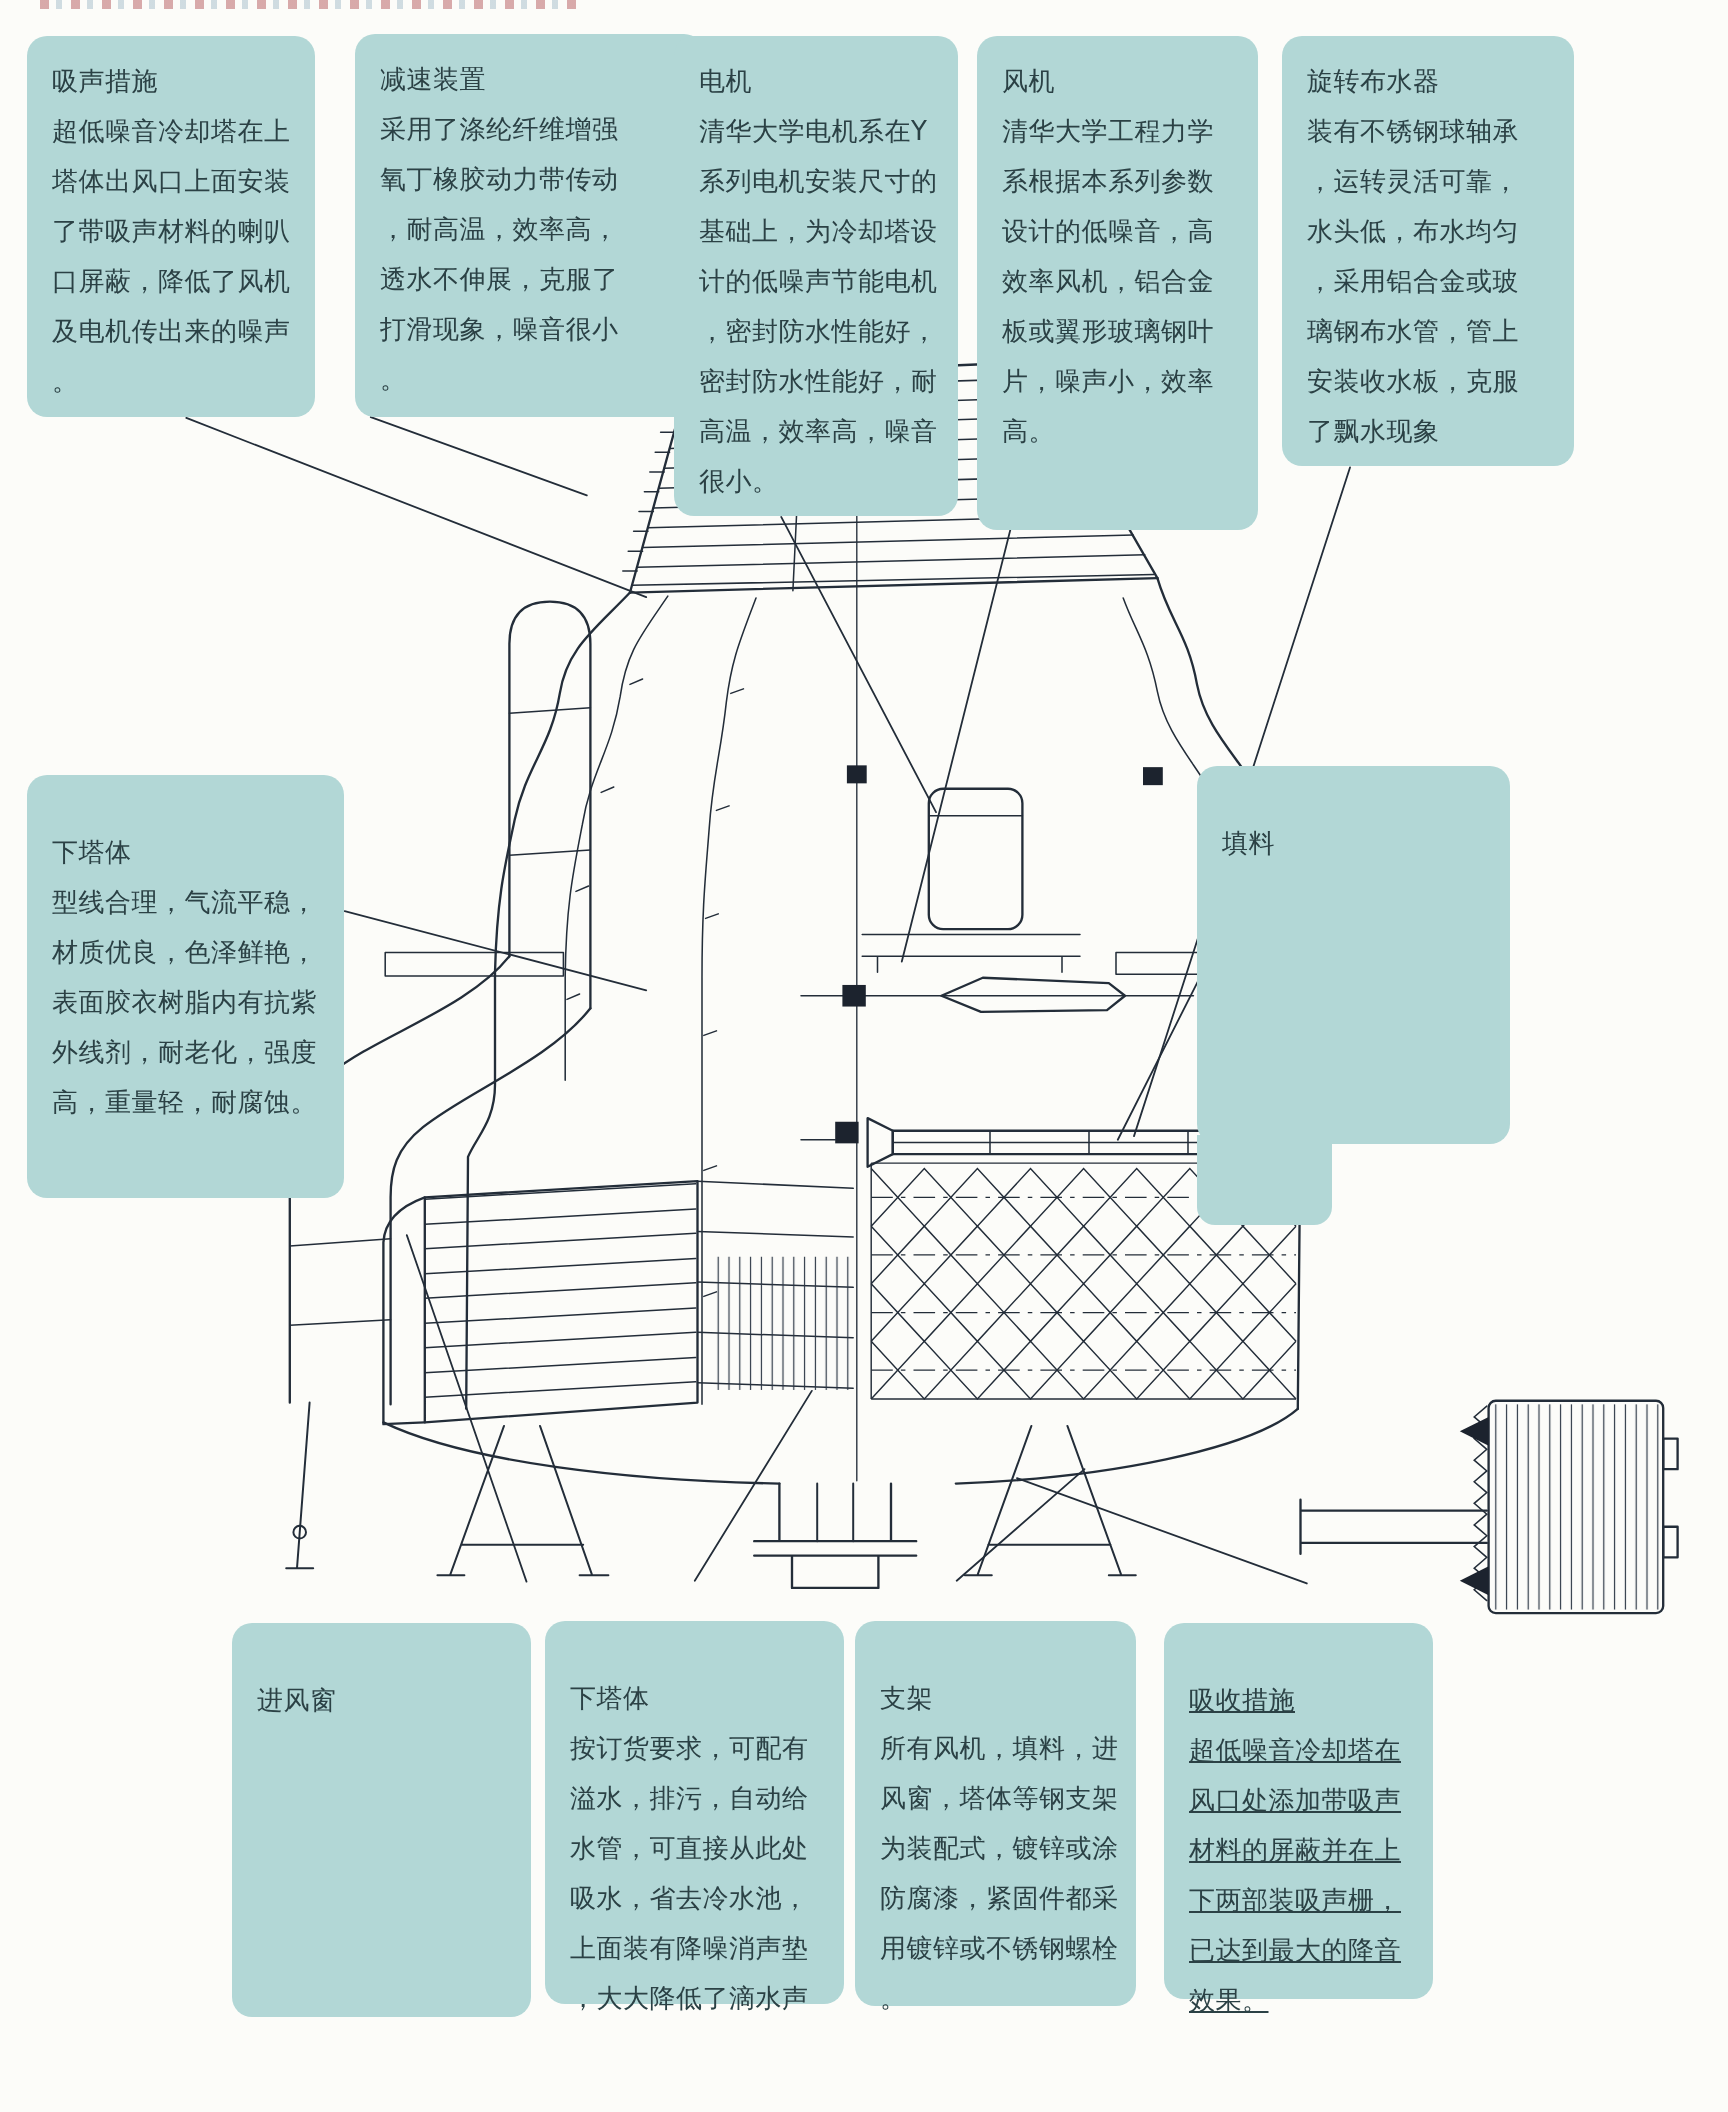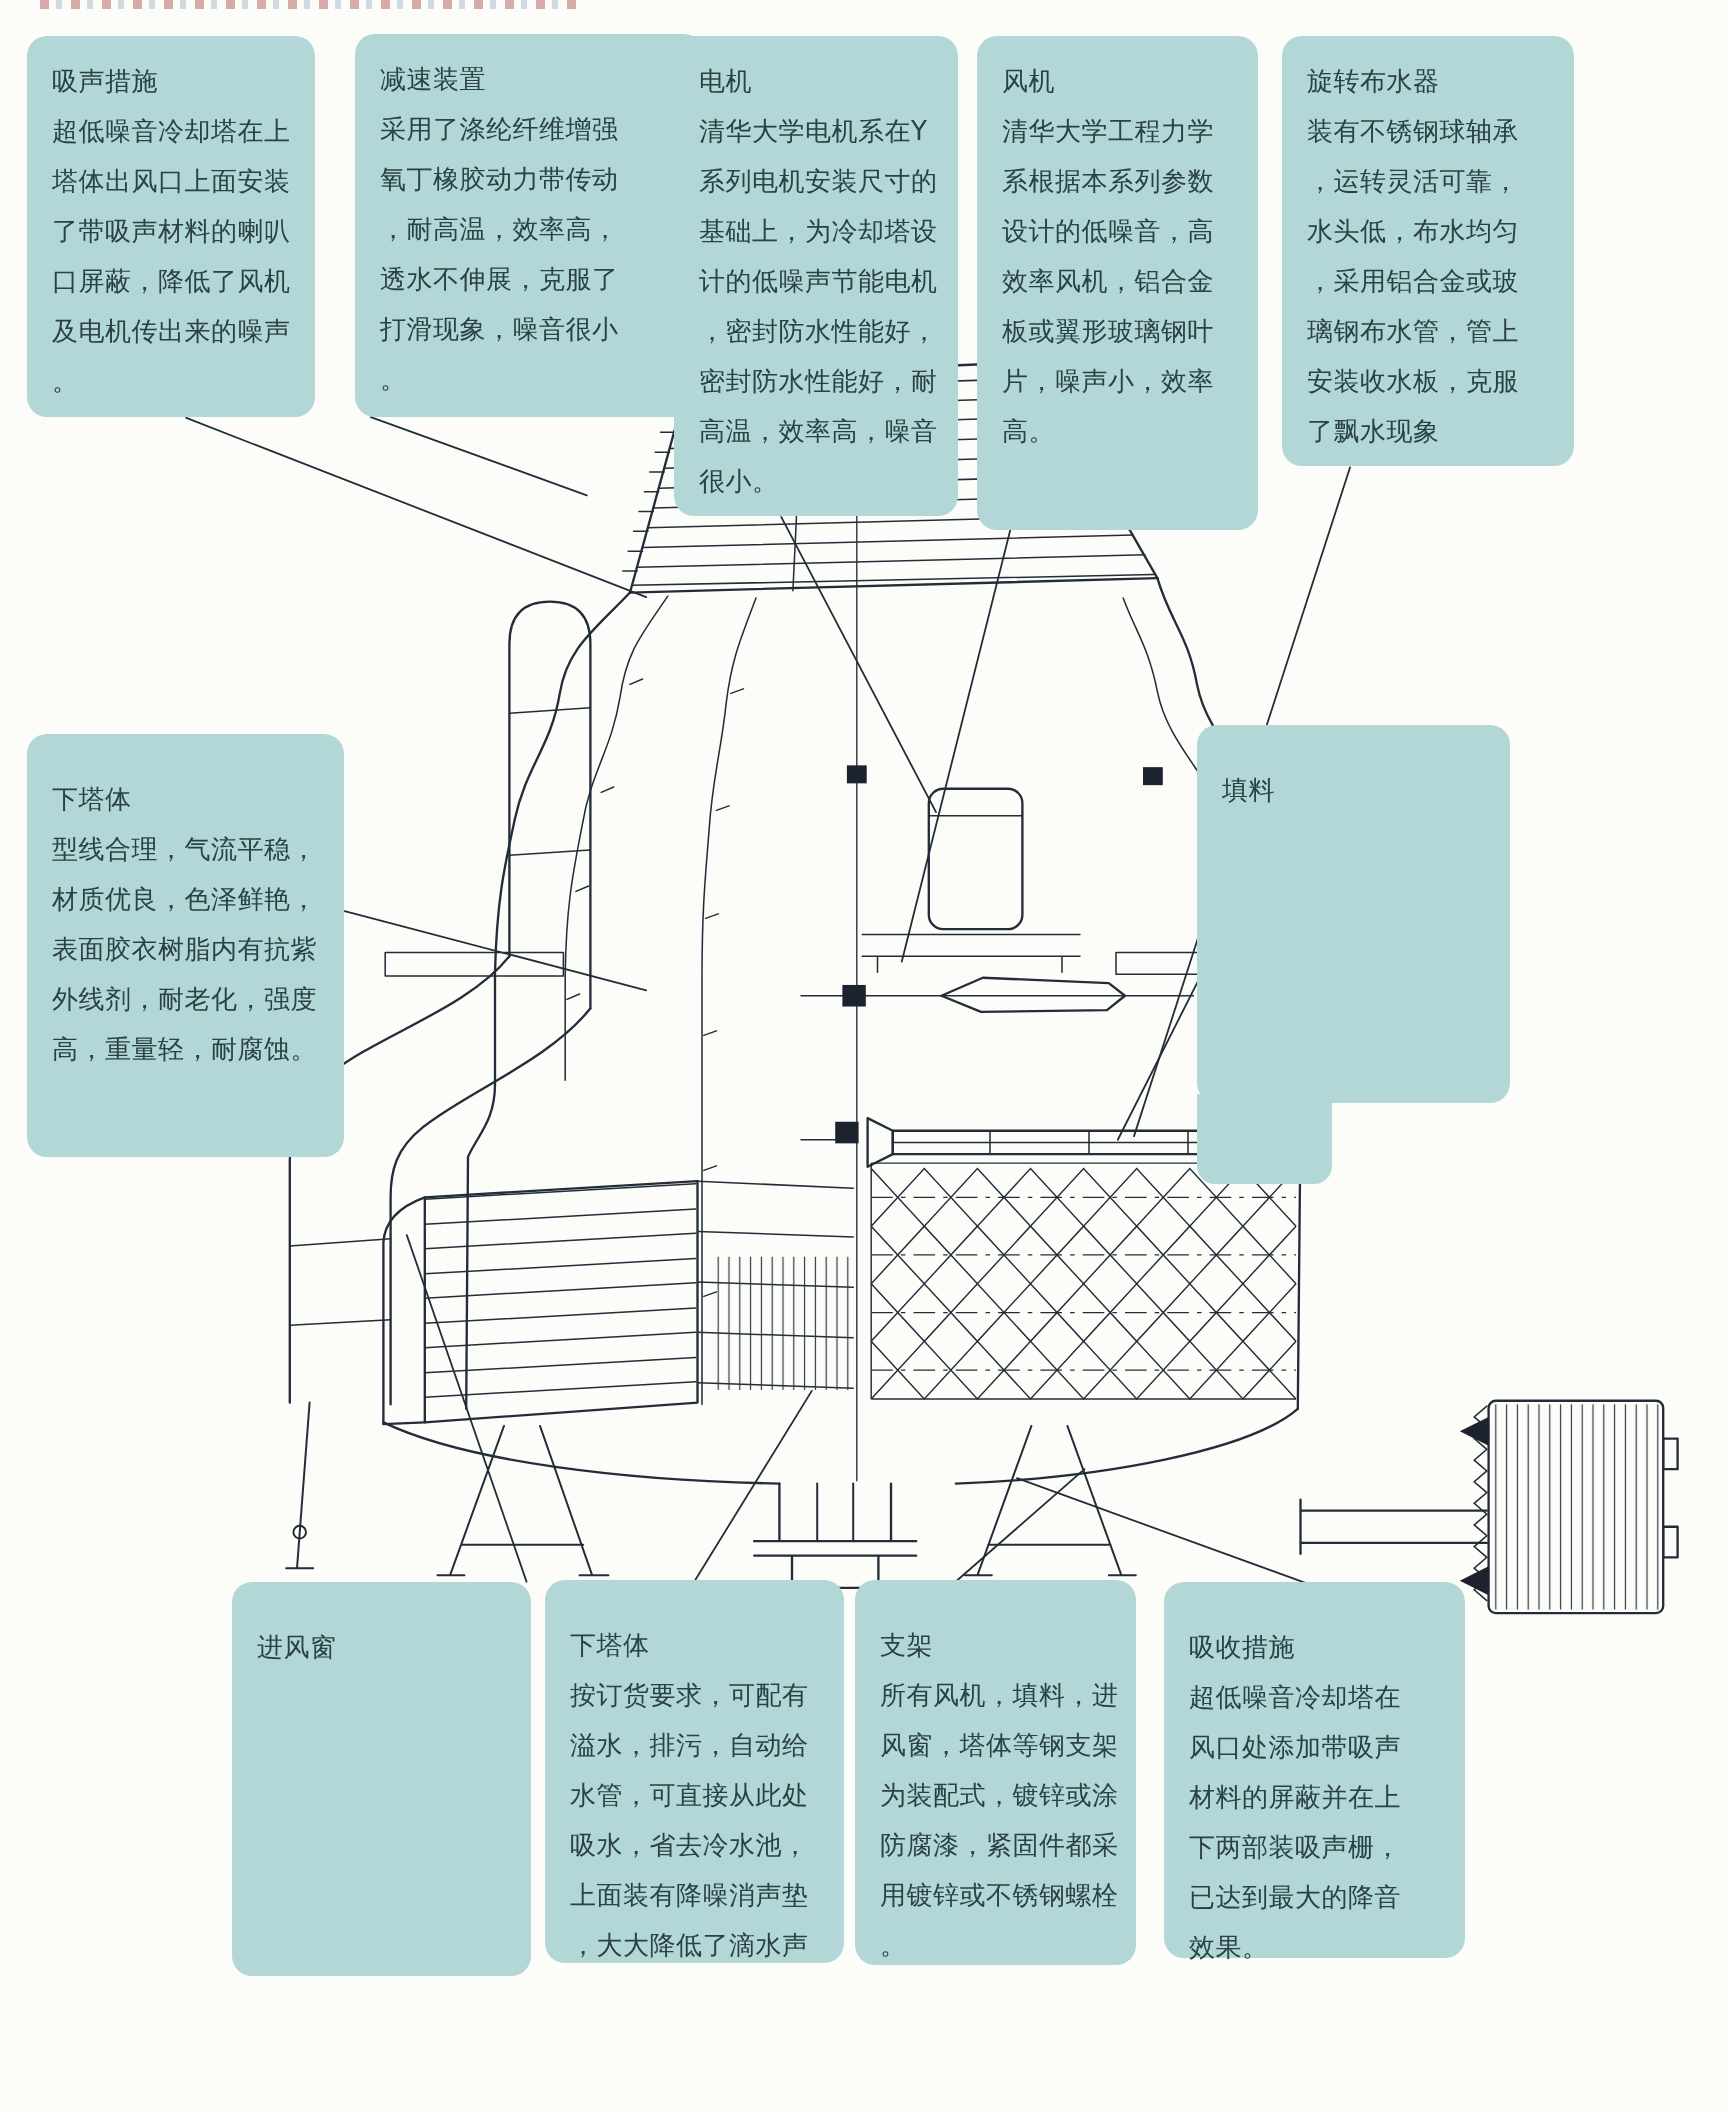--- a/index.html
+++ b/index.html
@@ -28,37 +28,37 @@
   .callout{
     position:absolute;z-index:2;
     background:var(--box-bg);
     color:var(--box-text);
     border-radius:20px;
     padding:20px 16px 14.4px 25px;
     font-size:26px;line-height:50px;
     letter-spacing:0.5px;
   }
   .callout .body{white-space:pre-line;}
-  .pt-lg{padding-top:40px;}
+  .pt-lg{padding-top:52px;margin-top:41px;}
   .c-t1{left:27px;top:36px;width:288px;height:381px;}
   .c-t2{left:355px;top:34px;width:349px;height:383px;}
   .c-t3{left:674px;top:36px;width:284px;height:480px;}
   .c-t4{left:977px;top:36px;width:281px;height:494px;}
   .c-t5{left:1282px;top:36px;width:292px;height:430px;}
   .c-ml{left:27px;top:734px;width:317px;height:423px;}
   .c-mr{left:1197px;top:725px;width:313px;height:378px;}
   .c-mr::after{
     content:"";position:absolute;left:0;top:100%;margin-top:-9px;
     width:135px;height:90px;background:var(--box-bg);
     border-radius:0 0 18px 18px;
   }
   .c-b1{left:232px;top:1582px;width:299px;height:394px;}
   .c-b2{left:545px;top:1580px;width:299px;height:383px;}
   .c-b3{left:855px;top:1580px;width:281px;height:385px;}
-  .c-b4{left:1164px;top:1582px;width:301px;height:376px;}
+  .c-b4{left:1164px;top:1582px;width:269px;height:376px;text-decoration:underline;}
 </style>
 </head>
 <body>
 
 <div class="title-remnant"></div>
 
 <svg class="diagram" width="1728" height="2113" viewBox="0 0 1920 2347">
   <defs>
     <pattern id="vhatch" width="12" height="10" patternUnits="userSpaceOnUse">
       <path d="M6,0 V10" stroke="#2a3542" stroke-width="1.3"></path>

